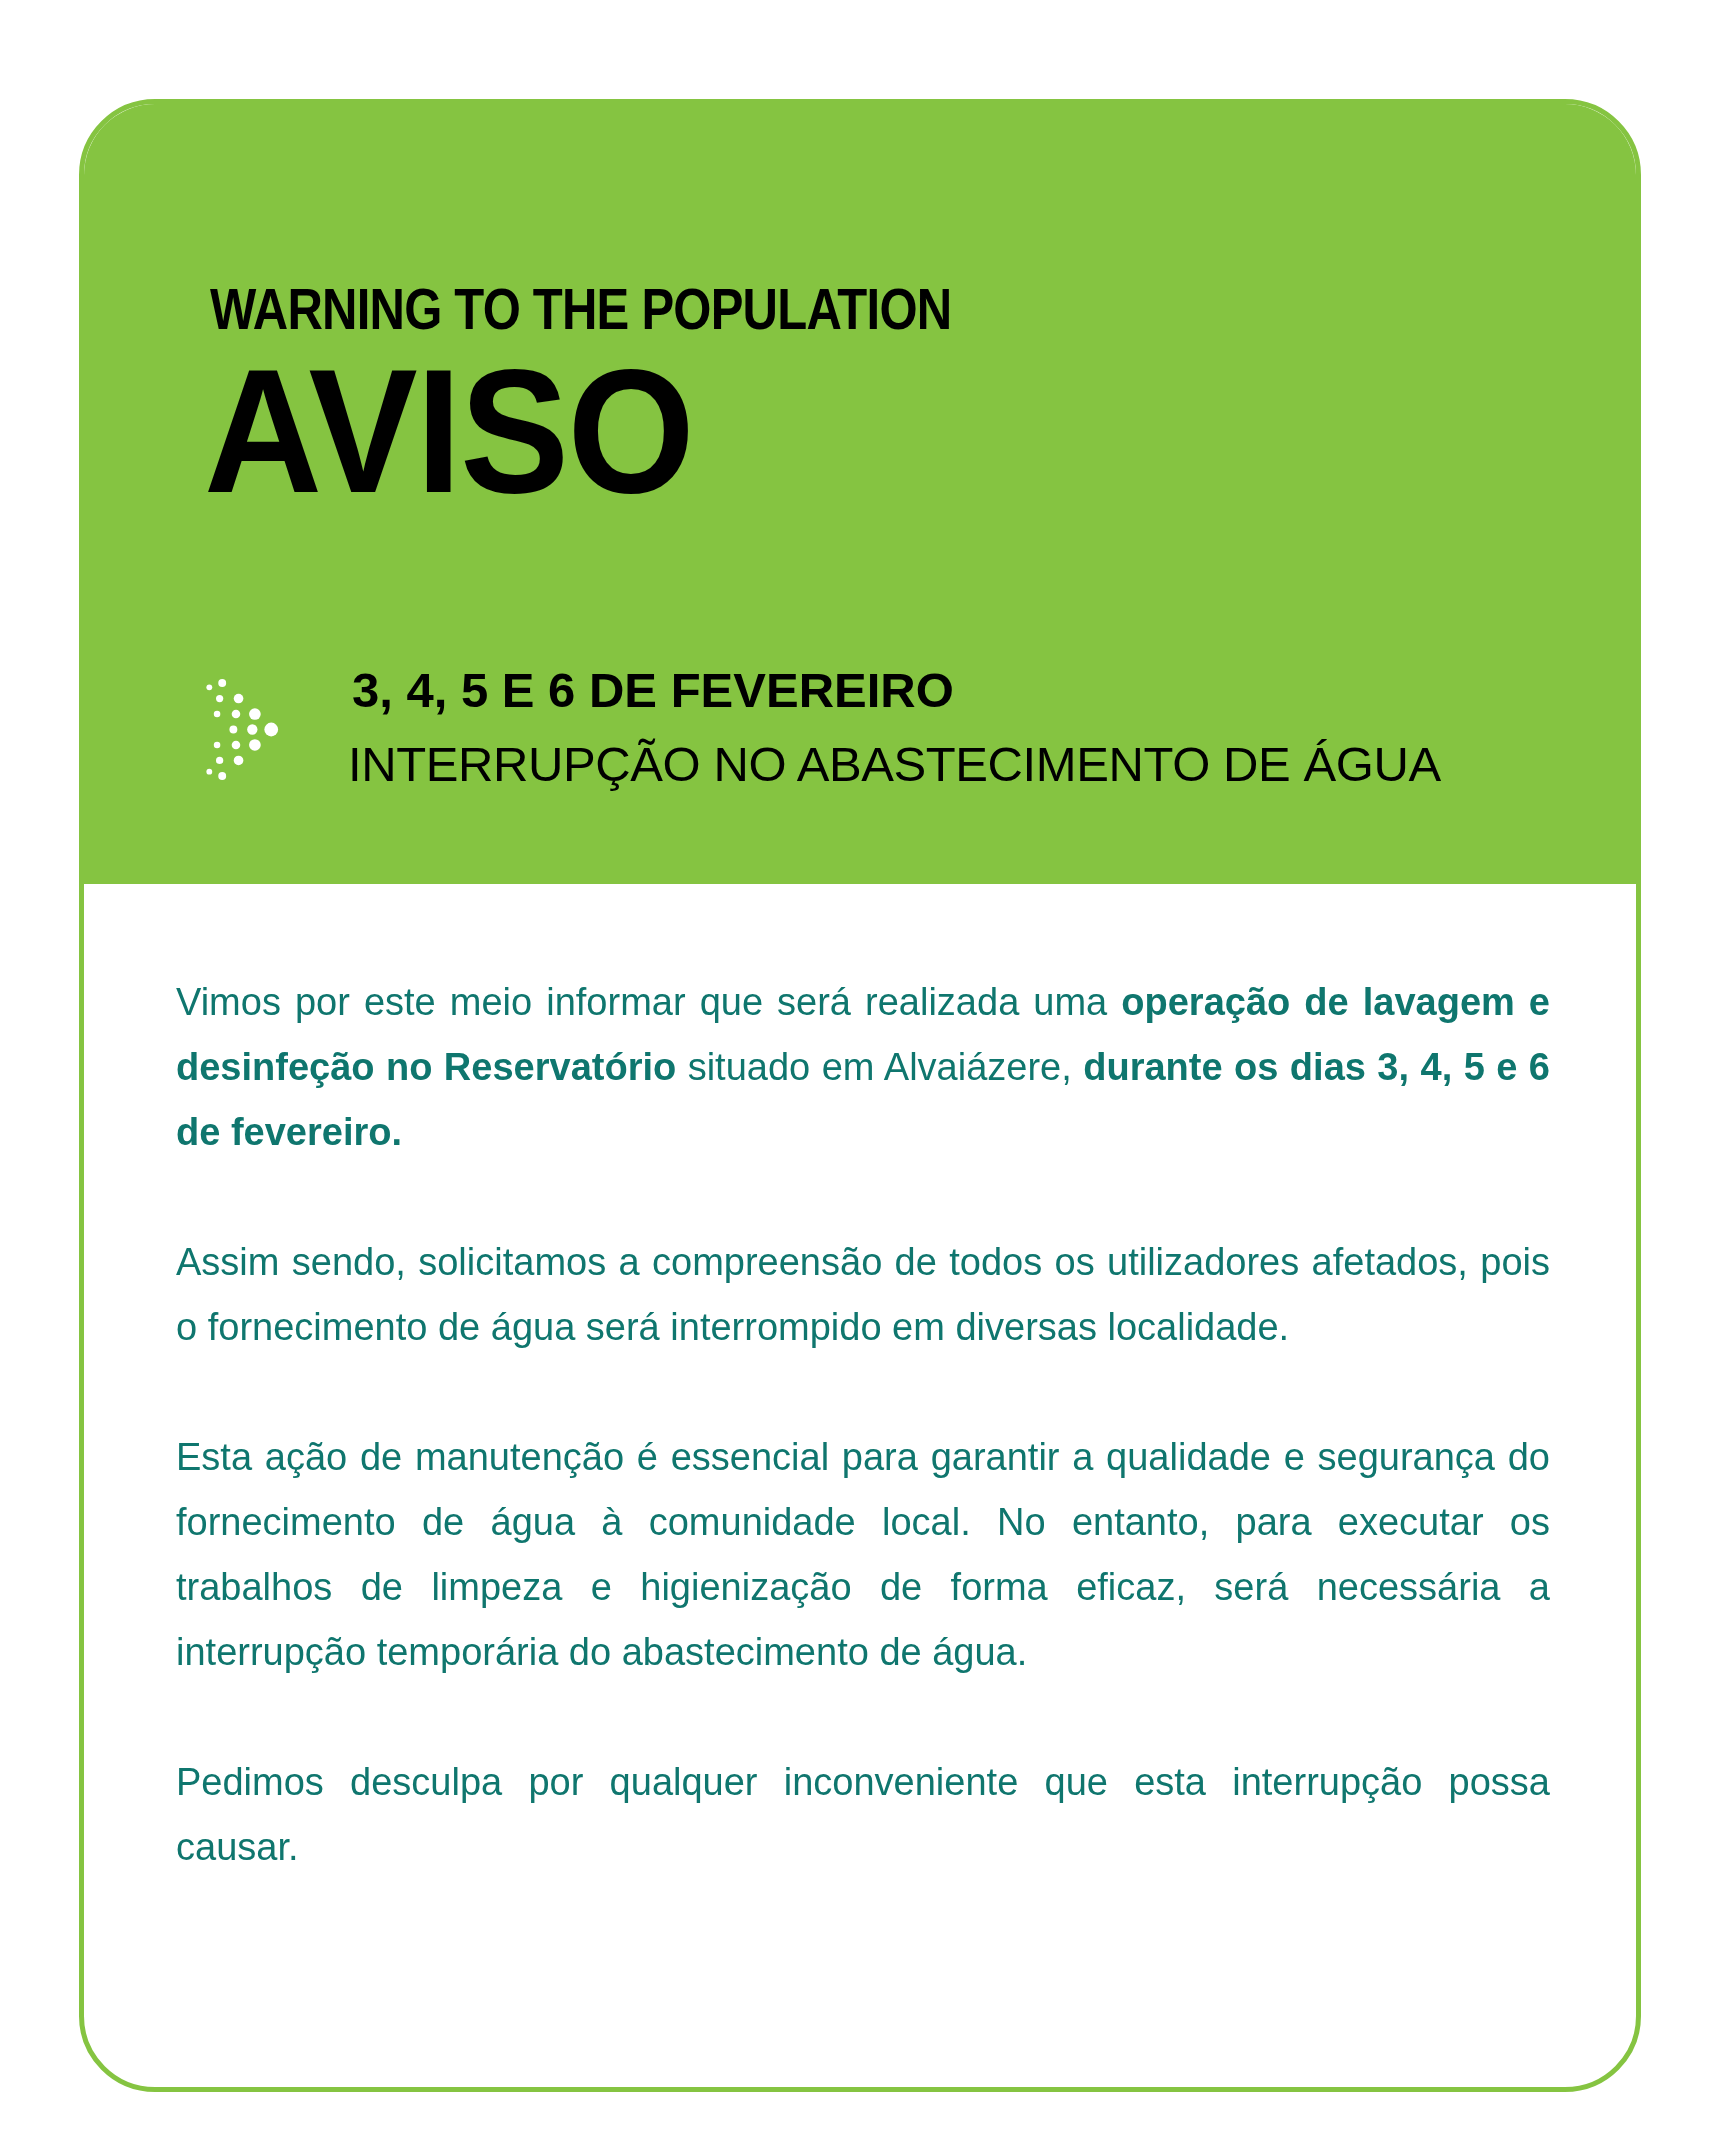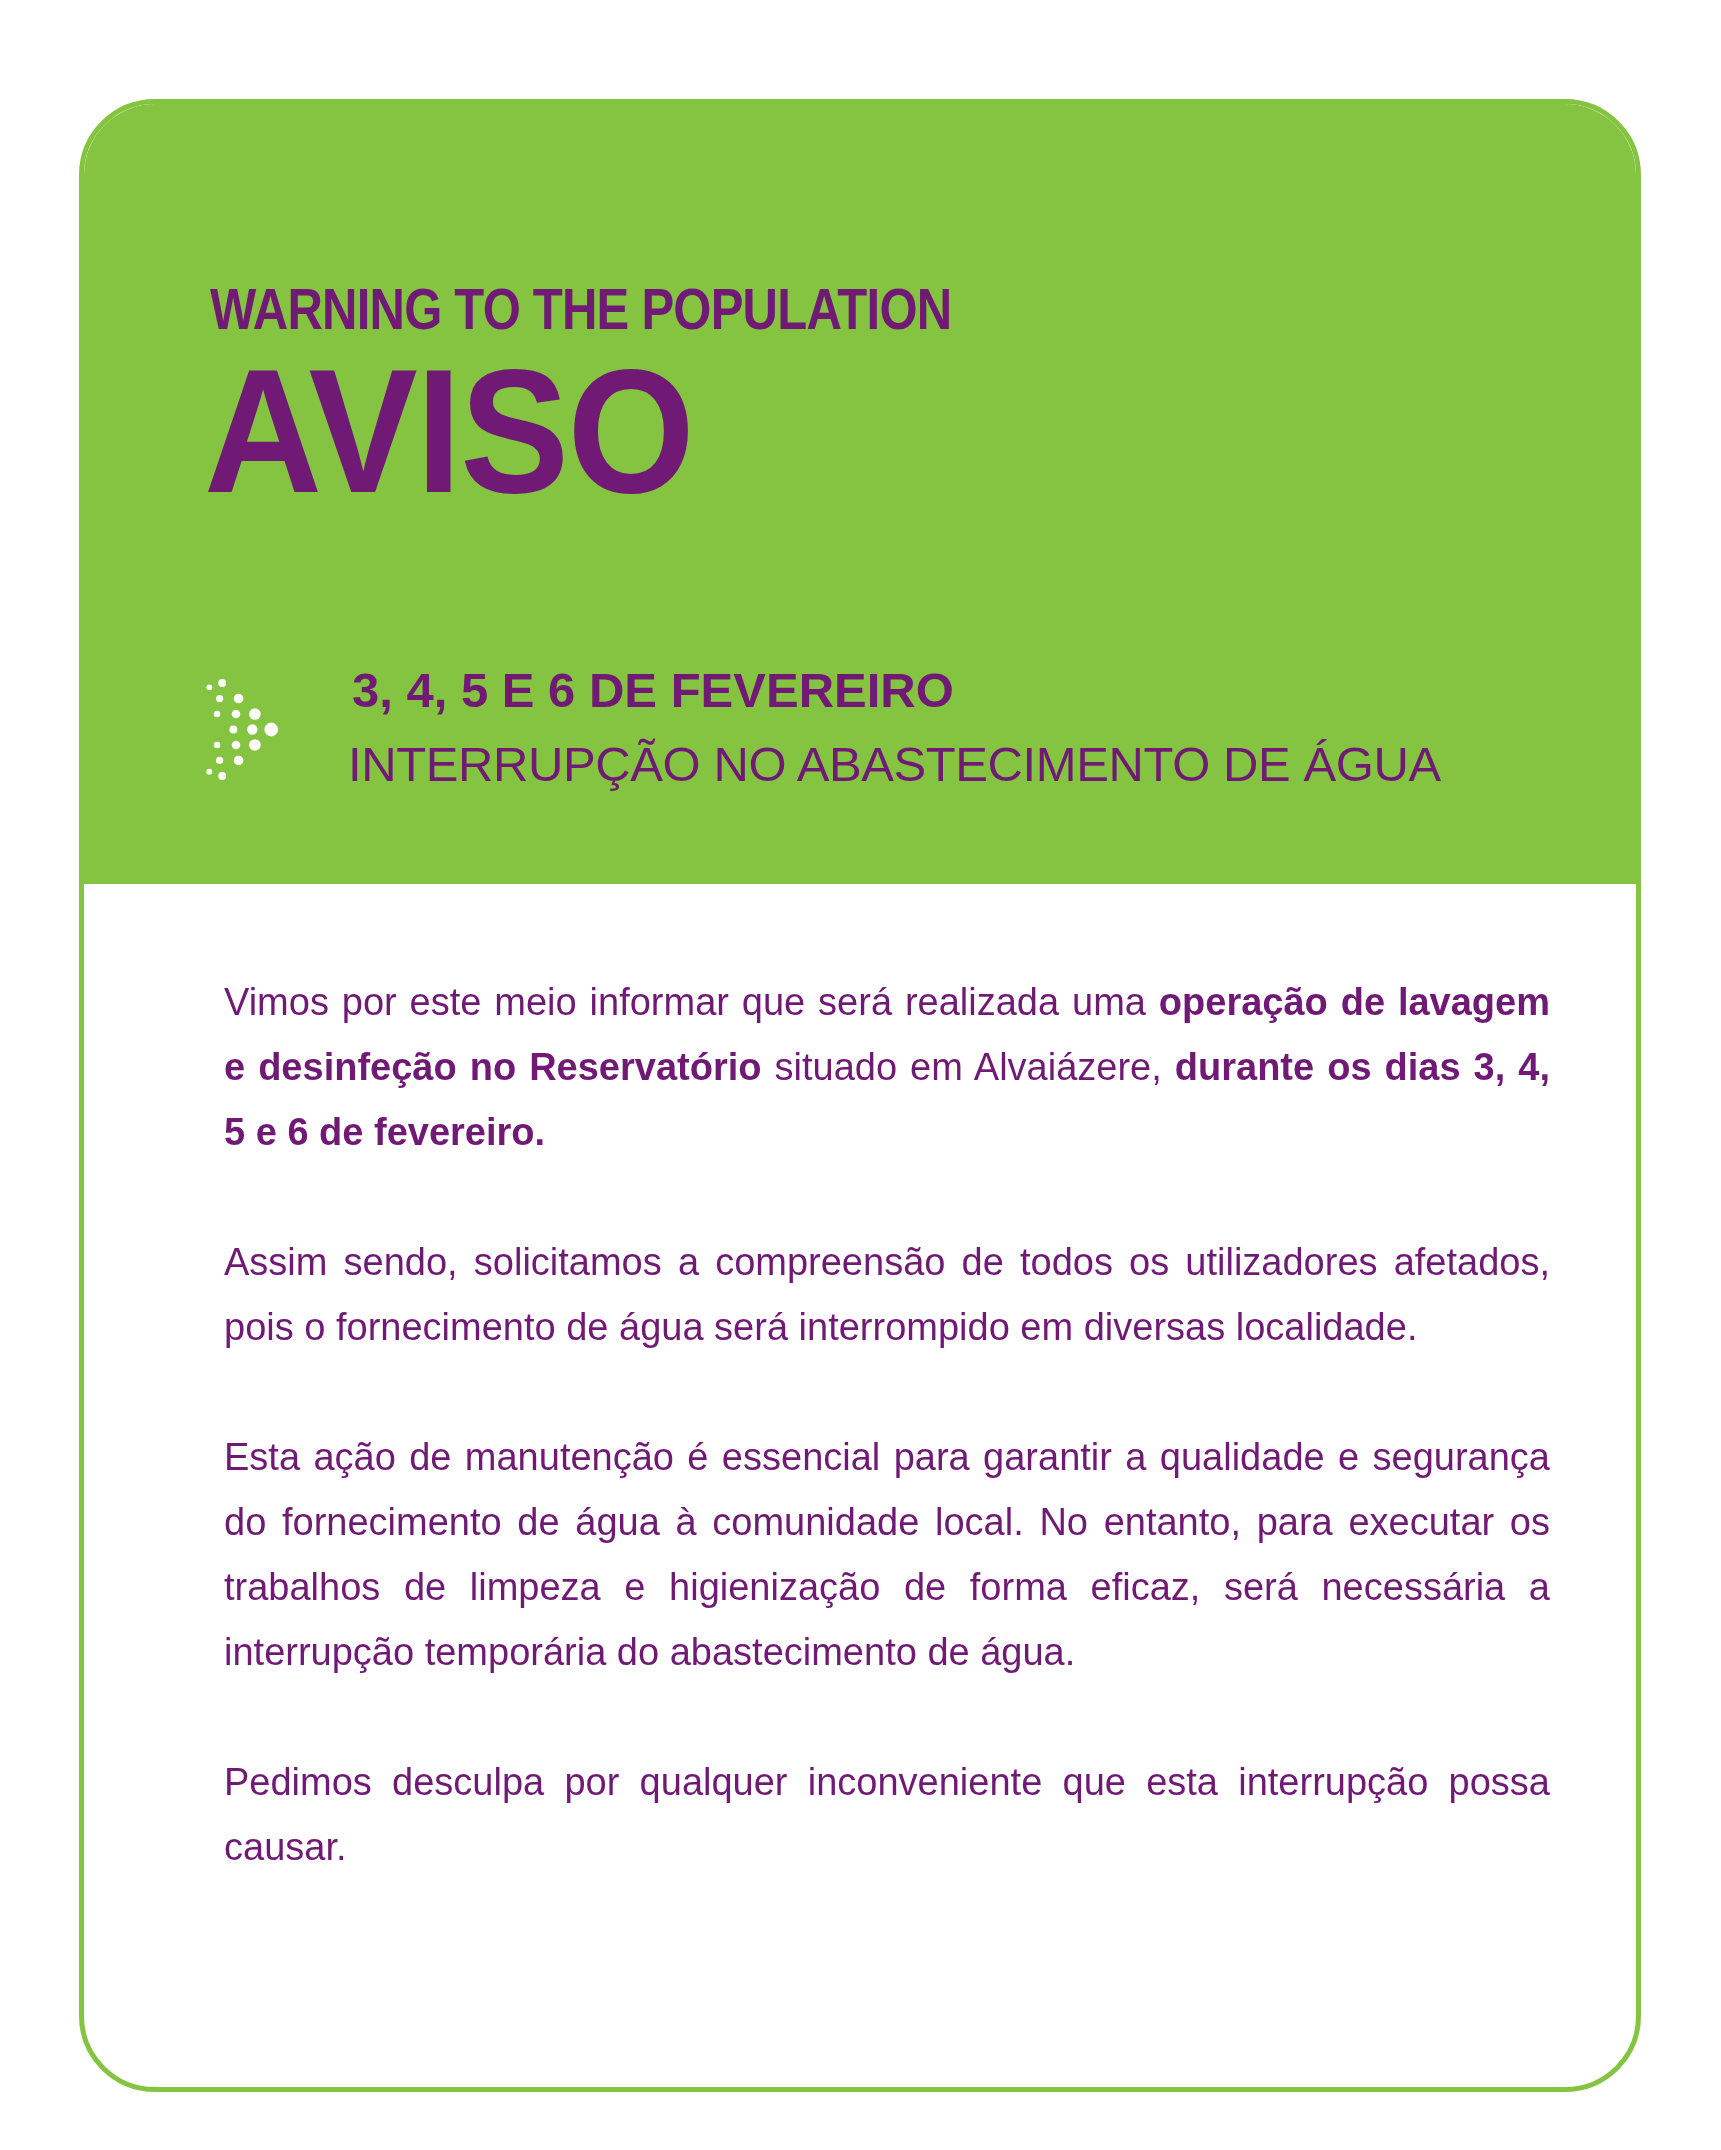--- a/index.html
+++ b/index.html
@@ -6,21 +6,21 @@
   body{
     width:1722px;height:2151px;position:relative;background:#ffffff;
     font-family:"Liberation Sans", sans-serif;
     -webkit-font-smoothing:antialiased;
   }
   .card{
     position:absolute;left:79px;top:99px;width:1552px;height:1983px;
     border:5.2px solid #85C441;border-radius:76px;overflow:hidden;background:#ffffff;
   }
   .header{
-    position:relative;width:100%;height:780px;background:#85C441;color:#701a75;
+    position:relative;width:100%;height:780px;background:#85C441;color:#000000;
   }
   .eyebrow{
     position:absolute;left:126px;top:172px;
     font-size:57px;font-weight:bold;letter-spacing:-0.9px;white-space:nowrap;
     transform:scaleX(0.86);transform-origin:left center;
   }
   .aviso{
     position:absolute;left:120px;top:231px;
     font-size:176px;font-weight:bold;line-height:1.1;letter-spacing:-1.7px;white-space:nowrap;
     transform:scaleX(0.93);transform-origin:left top;
@@ -28,21 +28,21 @@
   .chevron{position:absolute;left:120px;top:561px;}
   .date-line{
     position:absolute;left:268px;top:558px;
     font-size:49px;font-weight:bold;white-space:nowrap;letter-spacing:0px;
   }
   .subtitle{
     position:absolute;left:264px;top:632px;
     font-size:49px;font-weight:normal;white-space:nowrap;letter-spacing:-0.4px;
   }
   .content{
-    position:relative;padding:86px 86px 0 92px;color:#701a75;margin-left:48px;
+    position:relative;padding:86px 86px 0 92px;color:#0f766e;
   }
   .para{
     margin:0 0 65px 0;font-size:38px;line-height:65px;text-align:justify;
   }
   .para b{font-weight:bold;}
   .cta{
     margin:0;font-size:38px;line-height:65px;font-weight:bold;text-align:right;
   }
 </style>
 </head>

